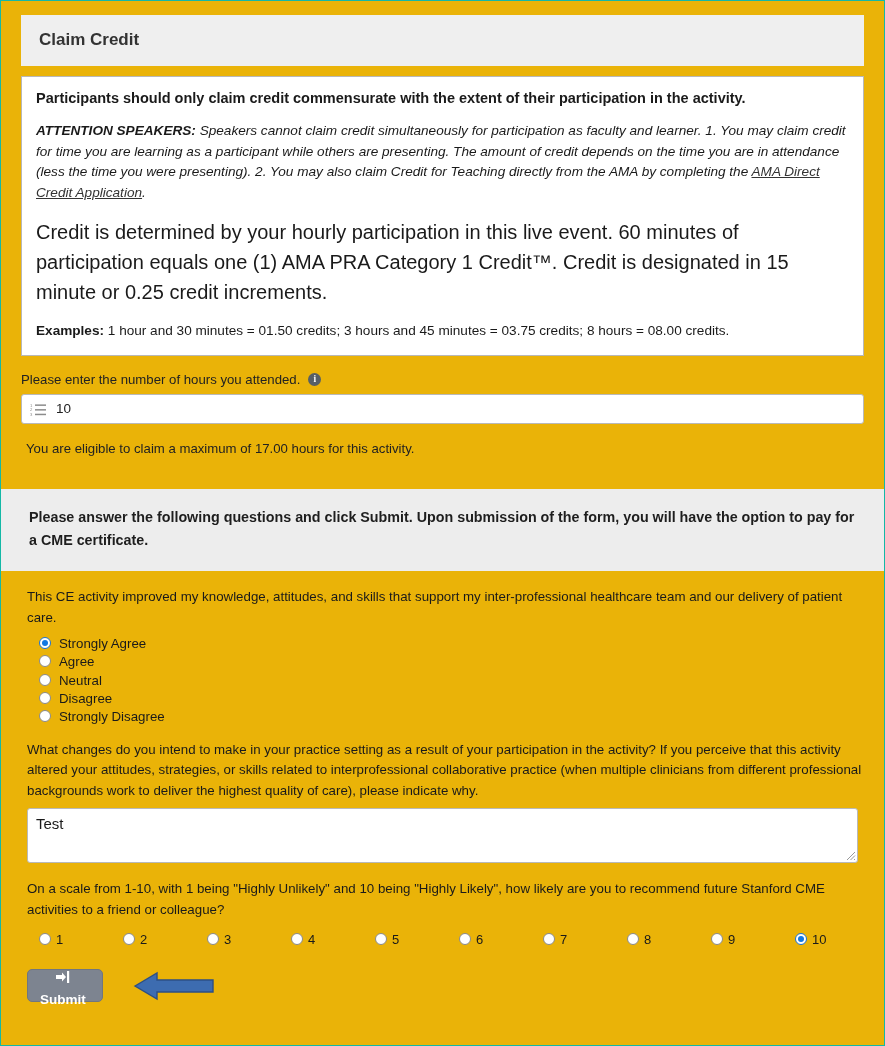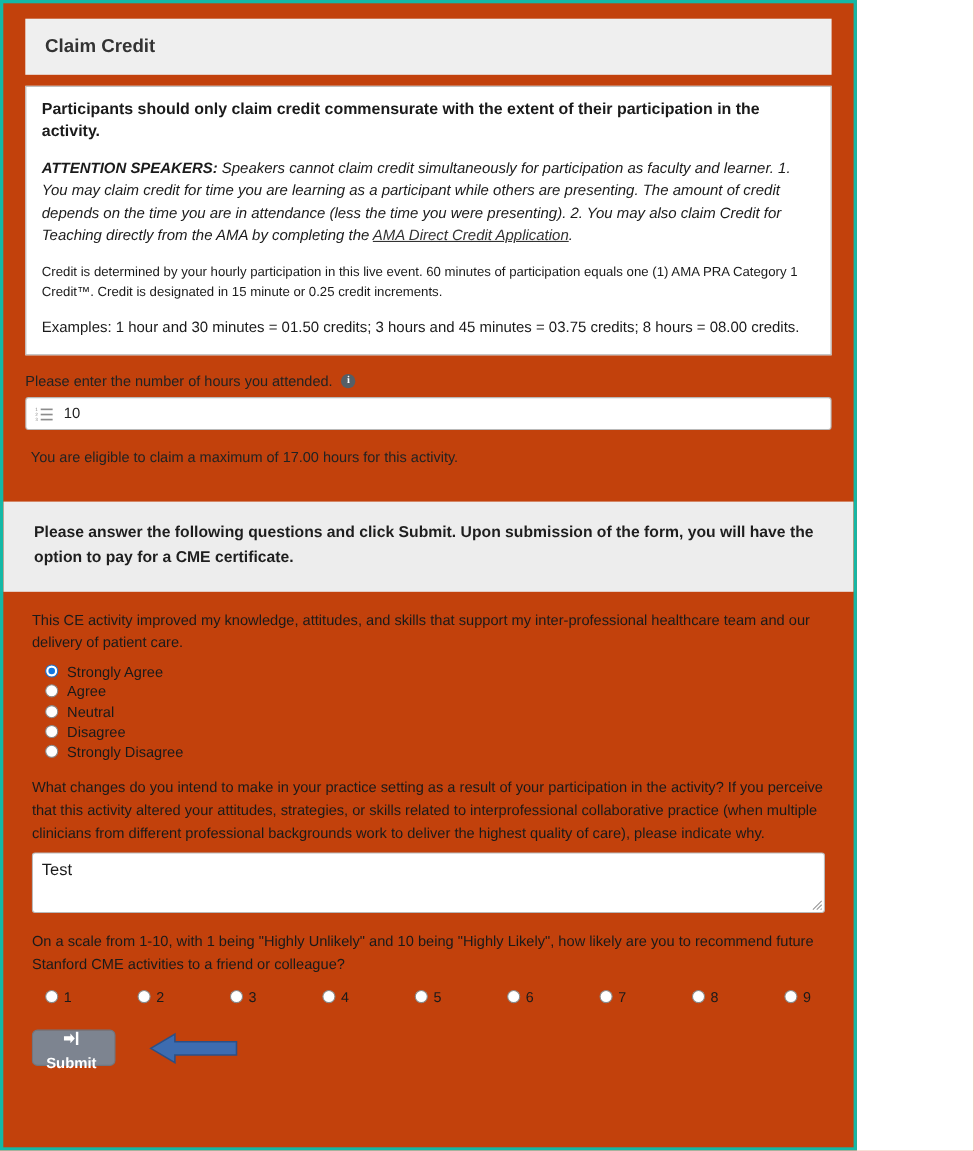--- a/index.html
+++ b/index.html
@@ -4,23 +4,23 @@
 <style>
   * { box-sizing: border-box; }
   html, body {
     margin: 0; padding: 0;
     width: 885px; height: 1046px;
     background: #ffffff;
     font-family: "Liberation Sans", sans-serif;
   }
   #page {
     position: relative;
-    width: 779px; height: 1046px;
-    background: #c2410c;
-    border: 3px solid #14b8a6;
+    width: 885px; height: 1046px;
+    background: #eab308;
+    border: 1px solid #14b8a6;
     overflow: hidden;
   }
   .content {
     position: absolute;
     left: 0; top: 0; right: 0; bottom: 0;
     padding: 0;
   }
 
   
   .panel-header {
@@ -59,32 +59,32 @@
   .info-italic .strong-it {
     font-weight: bold;
     font-style: italic;
   }
   .info-link {
     font-style: italic;
     color: #333333;
     text-decoration: underline;
   }
   .info-para {
-    font-size: 12px;
+    font-size: 20px;
     color: #1a1a1a;
     line-height: 1.52;
     margin: 0 0 13px 0;
   }
   .info-examples {
     font-size: 13.6px;
     color: #1a1a1a;
     line-height: 1.5;
     margin: 0;
   }
-  .info-examples b { font-weight: normal; }
+  .info-examples b { font-weight: bold; }
 
   
   .field-block { margin: 16px 20px 0 20px; }
   .field-label {
     font-size: 13.2px;
     color: #222222;
     margin-bottom: 7px;
     display: flex;
     align-items: center;
     gap: 8px;

